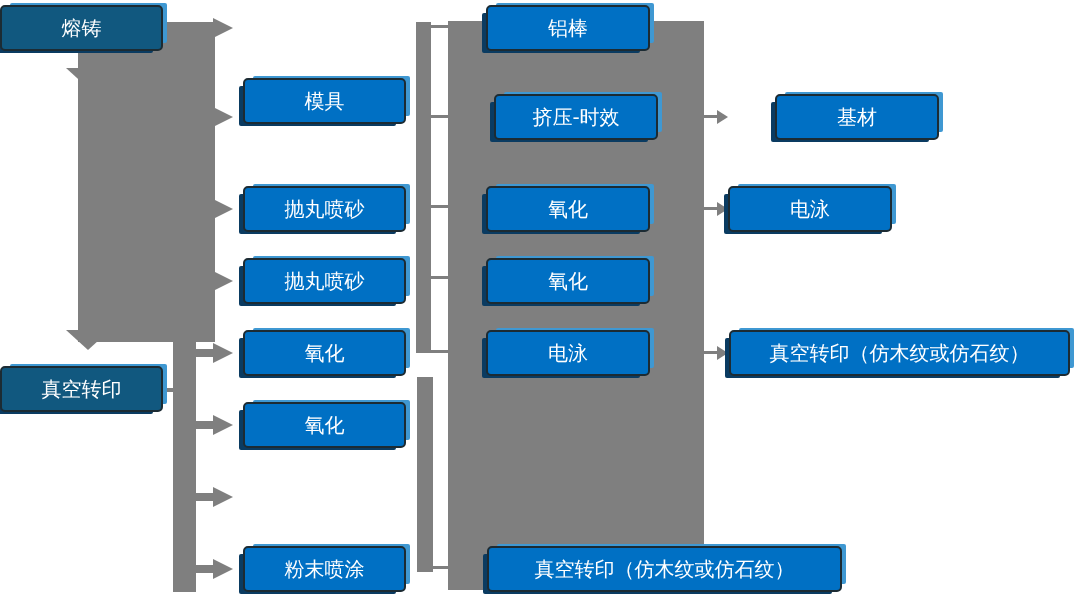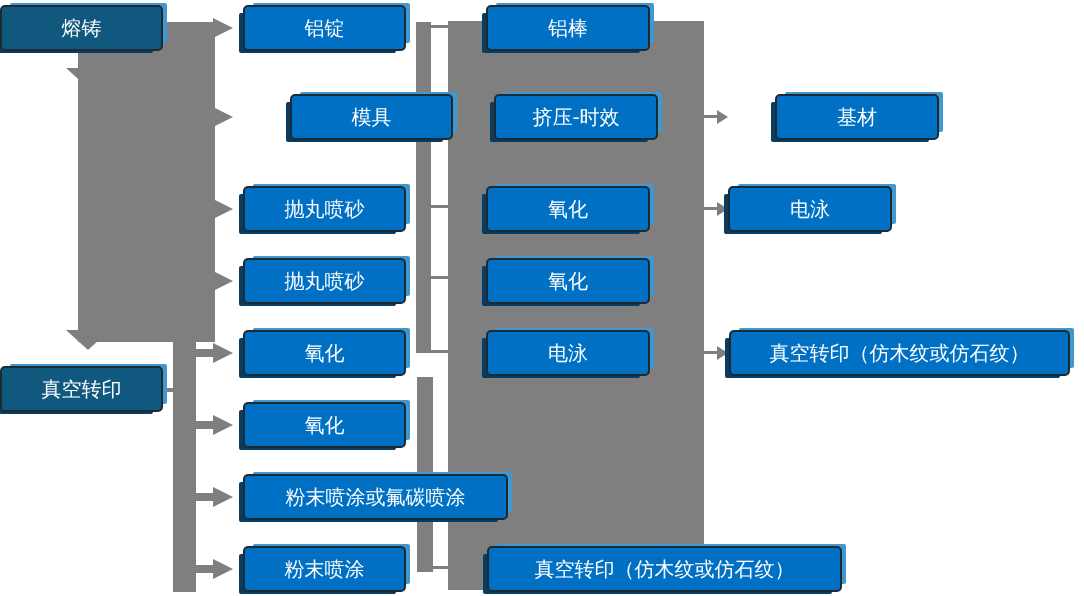--- a/index.html
+++ b/index.html
@@ -98,27 +98,25 @@
   <div class="gray" style="left:704px; top:115px; width:14px; height:3px;"></div>
   <div class="tri-right small" style="left:717px; top:110px;"></div>
   <div class="gray" style="left:704px; top:207px; width:14px; height:3px;"></div>
   <div class="tri-right small" style="left:717px; top:202px;"></div>
   <div class="gray" style="left:704px; top:351px; width:14px; height:3px;"></div>
   <div class="tri-right small" style="left:717px; top:346px;"></div>
 
   <div class="node dark" style="left:0px; top:5px;   width:163px;">熔铸</div>
   <div class="node dark" style="left:0px; top:366px; width:163px;">真空转印</div>
 
-  <div class="node" style="left:243px; top:5px;   width:163px;">铝锭</div>
-  <div class="node" style="left:243px; top:94px;  width:163px;margin-left:47px;">模具</div>
+  <div class="node" style="left:243px; top:78px;  width:163px;">模具</div>
   <div class="node" style="left:243px; top:186px; width:163px;">抛丸喷砂</div>
   <div class="node" style="left:243px; top:258px; width:163px;">抛丸喷砂</div>
   <div class="node" style="left:243px; top:330px; width:163px;">氧化</div>
   <div class="node" style="left:243px; top:402px; width:163px;">氧化</div>
-  <div class="node" style="left:243px; top:474px; width:265px;">粉末喷涂或氟碳喷涂</div>
   <div class="node" style="left:243px; top:546px; width:163px;">粉末喷涂</div>
 
   <div class="node" style="left:486px; top:5px;   width:164px;">铝棒</div>
   <div class="node" style="left:494px; top:94px;  width:164px;">挤压-时效</div>
   <div class="node" style="left:486px; top:186px; width:164px;">氧化</div>
   <div class="node" style="left:486px; top:258px; width:164px;">氧化</div>
   <div class="node" style="left:486px; top:330px; width:164px;">电泳</div>
   <div class="node" style="left:487px; top:546px; width:355px;">真空转印（仿木纹或仿石纹）</div>
 
   <div class="node" style="left:728px; top:94px;  width:164px;margin-left:47px;">基材</div>

